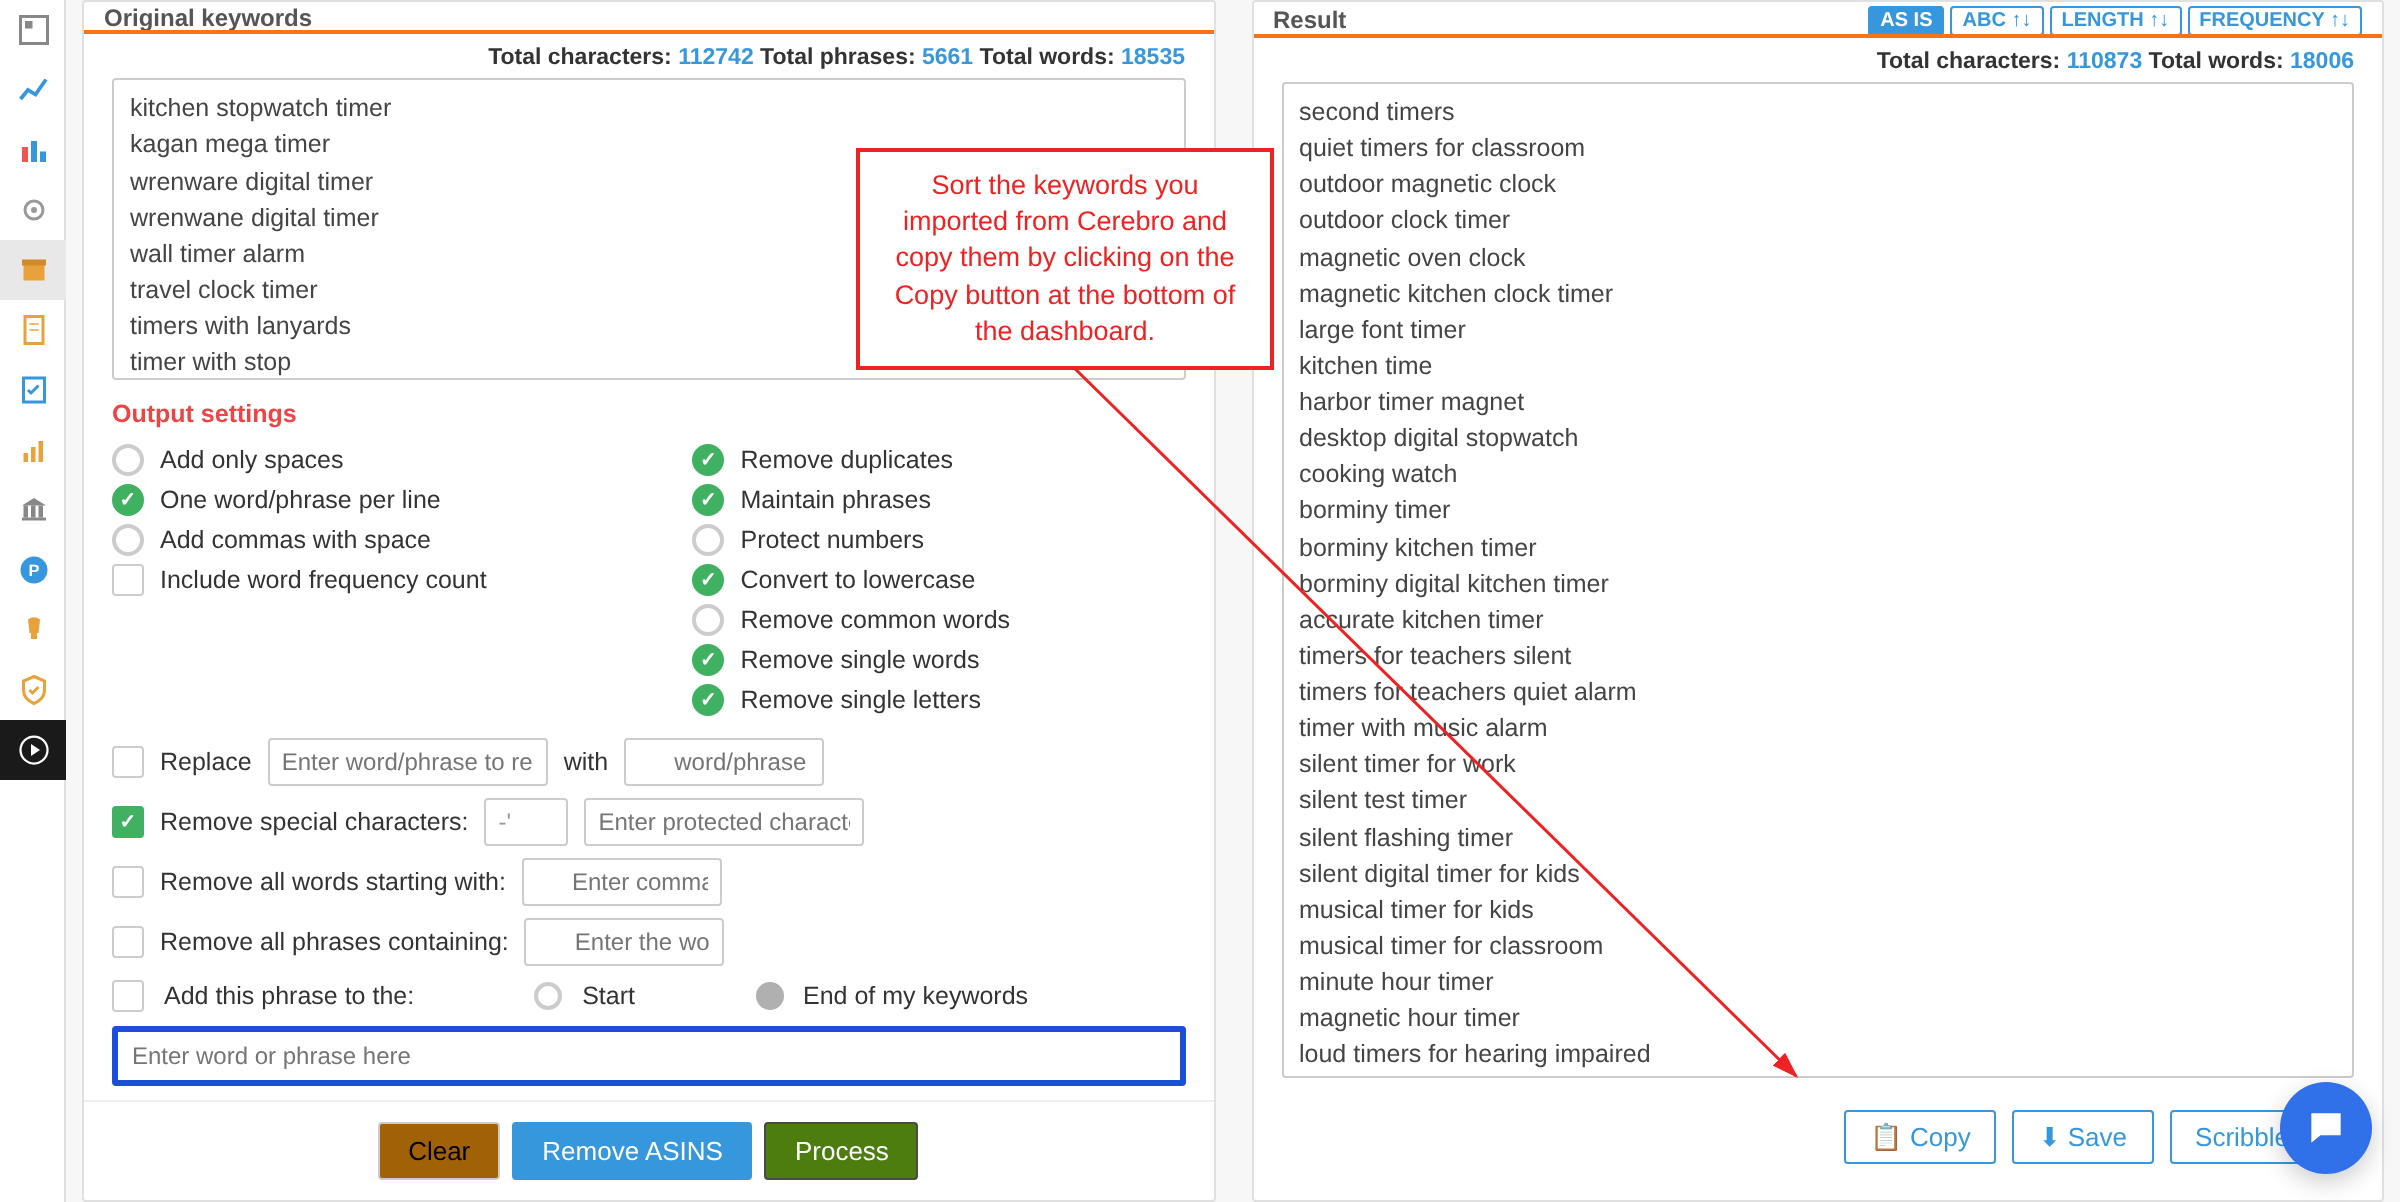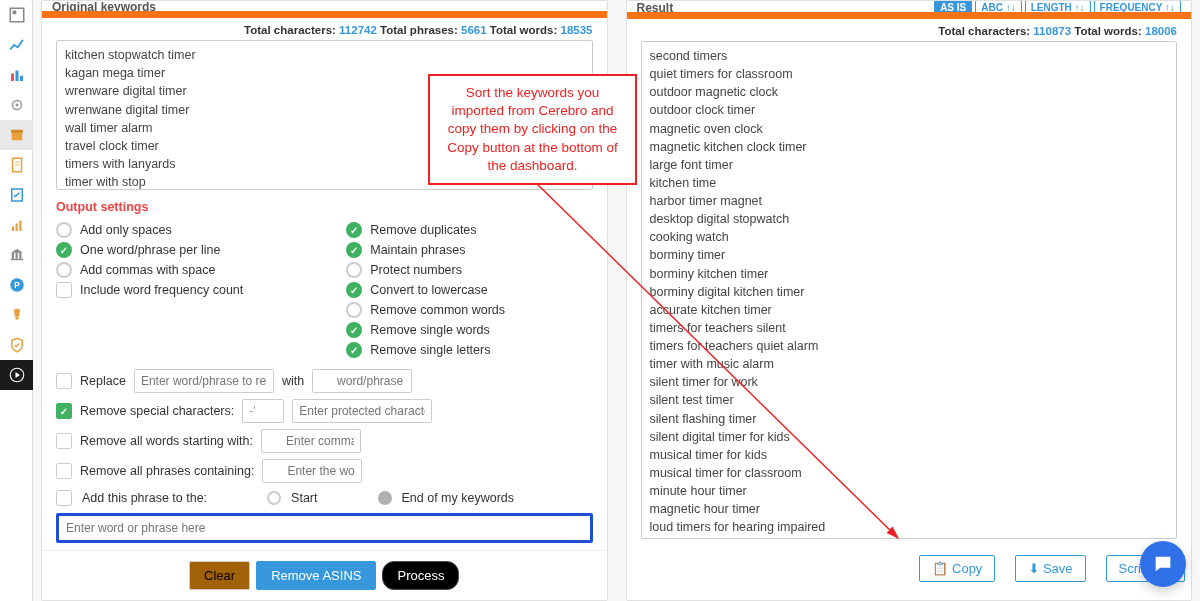--- a/index.html
+++ b/index.html
@@ -4,21 +4,21 @@
 <style>
 * { box-sizing: border-box; margin: 0; padding: 0; }
 body { font-family: -apple-system, BlinkMacSystemFont, "Segoe UI", Arial, sans-serif; font-size: 13px; color: #333; background: #f7f7f7; overflow: hidden; }
 .app { display: flex; width: 1200px; height: 601px; }
 .sidebar { width: 33px; background: #fff; border-right: 1px solid #e0e0e0; display: flex; flex-direction: column; }
 .sidebar-item { width: 33px; height: 30px; display: flex; align-items: center; justify-content: center; cursor: pointer; }
 .sidebar-item.active { background: #e8e8e8; }
 .sidebar-item svg { width: 18px; height: 18px; }
 .panels { flex: 1; display: flex; gap: 18px; padding: 0 8px; }
 .panel { flex: 1; display: flex; flex-direction: column; background: #fff; border: 1px solid #e0e0e0; border-radius: 2px; margin-top: 0; }
-.panel-head { padding: 4px 10px 2px; font-size: 12px; font-weight: 600; border-bottom: 7px solid #f97316; color: #555; height: 18px; overflow: hidden; display: flex; justify-content: space-between; align-items: center; }
+.panel-head { padding: 4px 10px 2px; font-size: 12px; font-weight: 600; border-bottom: 2px solid #f97316; color: #555; height: 18px; overflow: hidden; display: flex; justify-content: space-between; align-items: center; }
 .sort-buttons { display: flex; gap: 3px; }
 .sort-btn { padding: 1px 5px; font-size: 10px; border: 1px solid #3797dc; color: #3797dc; background: #fff; border-radius: 2px; cursor: pointer; }
 .sort-btn.active { background: #3797dc; color: #fff; }
 .stats { text-align: right; padding: 6px 14px 4px; font-size: 11.5px; color: #333; }
 .stats b { font-weight: 600; }
 .stats .num { color: #3797dc; font-weight: 600; }
 .keyword-box { margin: 0 14px 6px; border: 1px solid #ccc; border-radius: 2px; padding: 5px 8px; height: 178px; overflow-y: auto; font-size: 12.5px; line-height: 1.45; color: #444; position: relative; }
 .keyword-box::-webkit-scrollbar { width: 12px; }
 .keyword-box::-webkit-scrollbar-thumb { background: #c0c0c0; border-radius: 6px; }
 .result-box { margin: 0 14px 10px; border: 1px solid #ccc; border-radius: 2px; padding: 5px 8px; height: 498px; overflow-y: auto; font-size: 12.5px; line-height: 1.45; color: #444; }
@@ -32,23 +32,23 @@
 .sq-chk { width: 16px; height: 16px; border: 1px solid #ccc; background: #fff; flex-shrink: 0; border-radius: 2px; display: flex; align-items: center; justify-content: center; }
 .sq-chk.checked { background: #3fb160; border-color: #3fb160; }
 .sq-chk.checked::after { content: "✓"; color: #fff; font-size: 10px; font-weight: bold; }
 .row { display: flex; align-items: center; gap: 8px; padding: 3px 14px; font-size: 12.5px; }
 .text-in { border: 1px solid #ccc; padding: 4px 6px; font-size: 12px; border-radius: 2px; color: #999; }
 .text-in.sm { width: 100px; padding-left: 24px; }
 .text-in.md { width: 140px; }
 .btn-row { display: flex; justify-content: center; gap: 6px; padding: 10px 0; border-top: 1px solid #eee; margin-top: 4px; }
 .btn { padding: 6px 14px; font-size: 13px; border-radius: 2px; cursor: pointer; border: 1px solid #ccc; background: #a16207; }
 .btn.primary { background: #3797dc; color: #fff; border-color: #3797dc; }
-.btn.dark { background: #000000; color: #fff; border-color: #4a4a4a; border-radius: 12px; }
+.btn.dark { background: #4d7c0f; color: #fff; border-color: #4a4a4a; }
 .btn.out { border: 1px solid #3797dc; color: #3797dc; background: #fff; padding: 5px 12px; }
-.result-actions { display: flex; justify-content: flex-end; gap: 20px; padding: 6px 6px 10px; }
+.result-actions { display: flex; justify-content: flex-end; gap: 8px; padding: 6px 27px 10px; }
 .annot { position: absolute; border: 2px solid #e22; background: #fff; padding: 8px 10px; font-size: 13.5px; color: #e22; text-align: center; line-height: 1.35; z-index: 50; }
 .annot-line { position: absolute; z-index: 49; pointer-events: none; }
 .boxed { border: 3px solid #e22; }
 .chat-bubble { position: fixed; bottom: 14px; right: 14px; width: 46px; height: 46px; border-radius: 50%; background: #3070e8; display: flex; align-items: center; justify-content: center; box-shadow: 0 4px 12px rgba(0,0,0,.2); cursor: pointer; }
 .chat-bubble svg { width: 22px; height: 22px; fill: #fff; }
 .phrase-row { display: flex; align-items: center; gap: 10px; padding: 4px 14px; font-size: 12.5px; }
 .radio-mark { width: 14px; height: 14px; border: 2px solid #ccc; border-radius: 50%; }
 .radio-mark.g { background: #b0b0b0; border-color: #b0b0b0; }
 .wide-in { flex: 1; border: 3px solid #1d4ed8; padding: 5px 7px; font-size: 12px; border-radius: 2px; color: #be185d; }
 </style>

